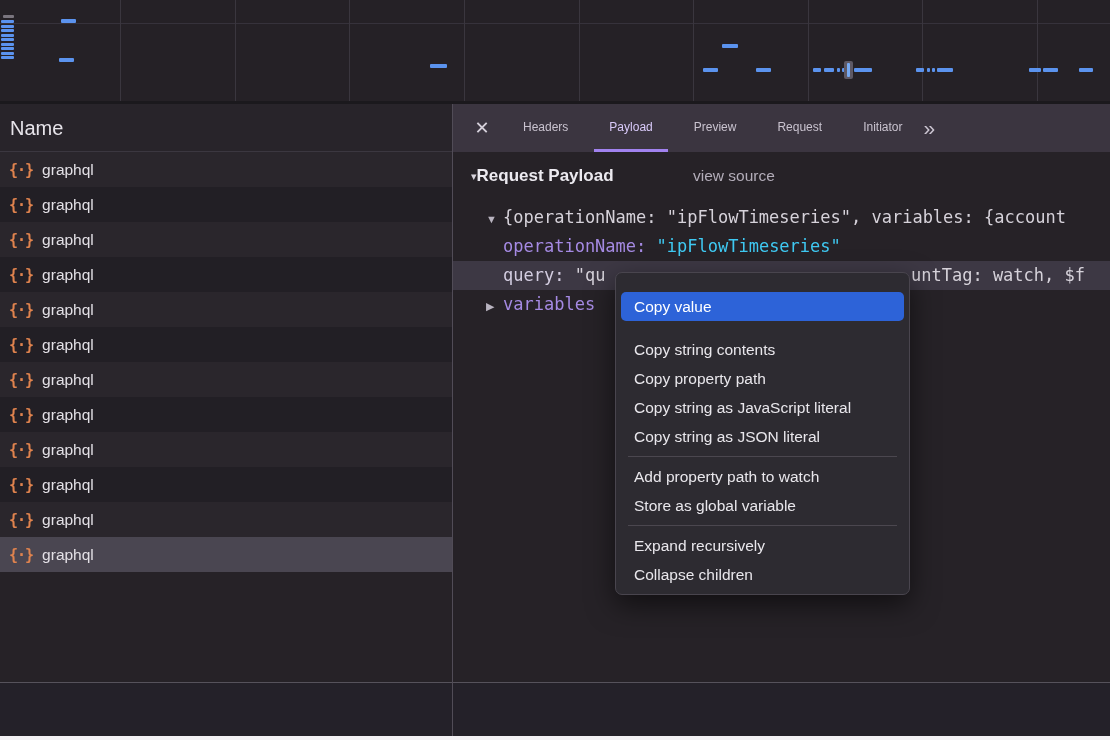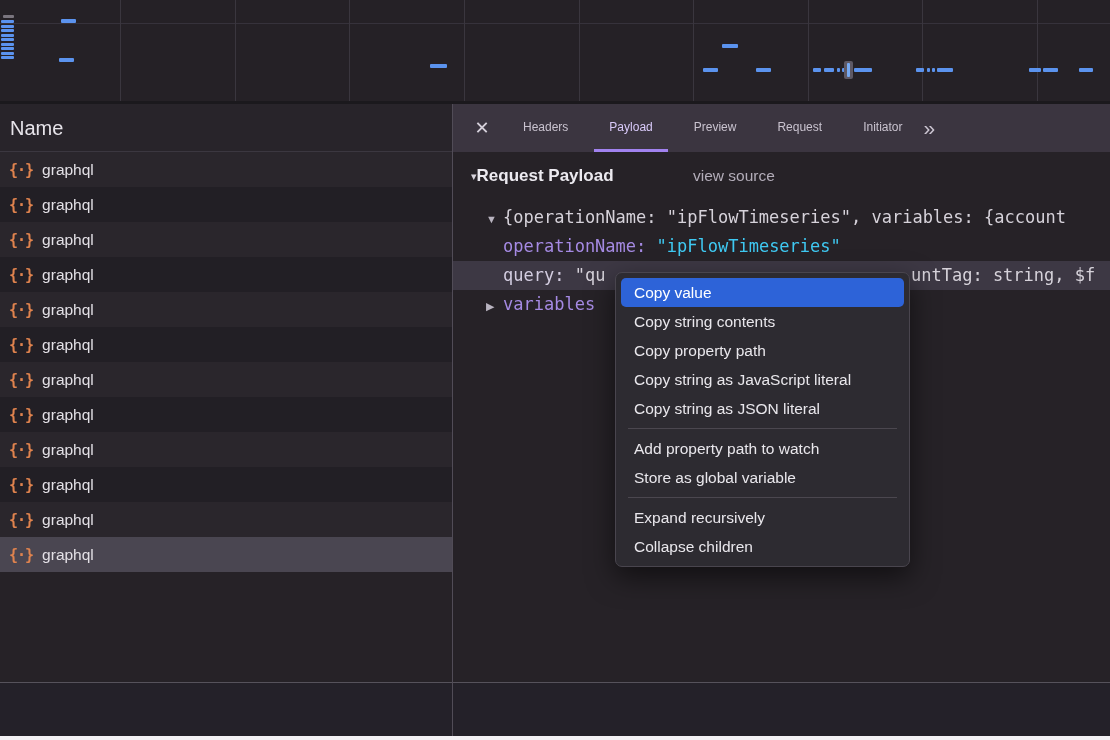--- a/index.html
+++ b/index.html
@@ -69,21 +69,21 @@
   .str{color:#3fc9f2;}
   .frag-right{position:absolute;left:458px;top:0;}
 
   
   .context-menu{position:absolute;left:615px;top:272px;width:295px;z-index:20;
                 background:#2d2b31;border:1px solid #49454e;border-radius:7px;
                 box-shadow:0 10px 28px rgba(0,0,0,.55);padding:5px 0;
                 box-sizing:border-box;}
   .menu-item{height:29px;line-height:29px;padding-left:18px;font-size:15.5px;
              color:#e9e7ec;white-space:nowrap;overflow:hidden;}
-  .menu-item.highlighted{margin:0 5px;padding-left:13px;background:#2d63d8;
+  .menu-item.highlighted{margin:14px 5px;padding-left:13px;background:#2d63d8;
                          border-radius:5px;color:#ffffff;}
   .menu-divider{height:1px;background:#4b474f;margin:5px 12px;}
 
   
   .v-divider{position:absolute;left:452px;top:104px;width:1px;height:632px;
              background:#514c57;z-index:5;}
   .footer{position:absolute;left:0;top:682px;width:1110px;height:54px;
           background:#242129;border-top:1px solid #56525b;box-sizing:border-box;}
   .bottom-strip{position:absolute;left:0;top:736px;width:1110px;height:4px;
                 background:#f4f2f5;}
@@ -224,21 +224,21 @@
     <div class="tree-row row-root">
       <span class="tree-indent with-tri"></span><span class="tri">▼</span><span>{operationName: "ipFlowTimeseries", variables: {account</span>
     </div>
 
     <div class="tree-row row-operation">
       <span class="tree-indent"></span><span class="key">operationName:</span><span>&nbsp;</span><span class="str">"ipFlowTimeseries"</span>
     </div>
 
     <div class="tree-row row-query">
       <span class="tree-indent"></span><span class="key-sel">query:</span><span>&nbsp;</span><span>"qu</span>
-      <span class="frag-right">untTag: string, $f</span>
+      <span class="frag-right">untTag: watch, $f</span>
     </div>
 
     <div class="tree-row row-variables">
       <span class="tree-indent with-tri"></span><span class="tri">▶</span><span class="key">variables</span>
     </div>
   </div>
 
   <div class="v-divider"></div>
   <div class="footer"></div>
   <div class="bottom-strip"></div>

